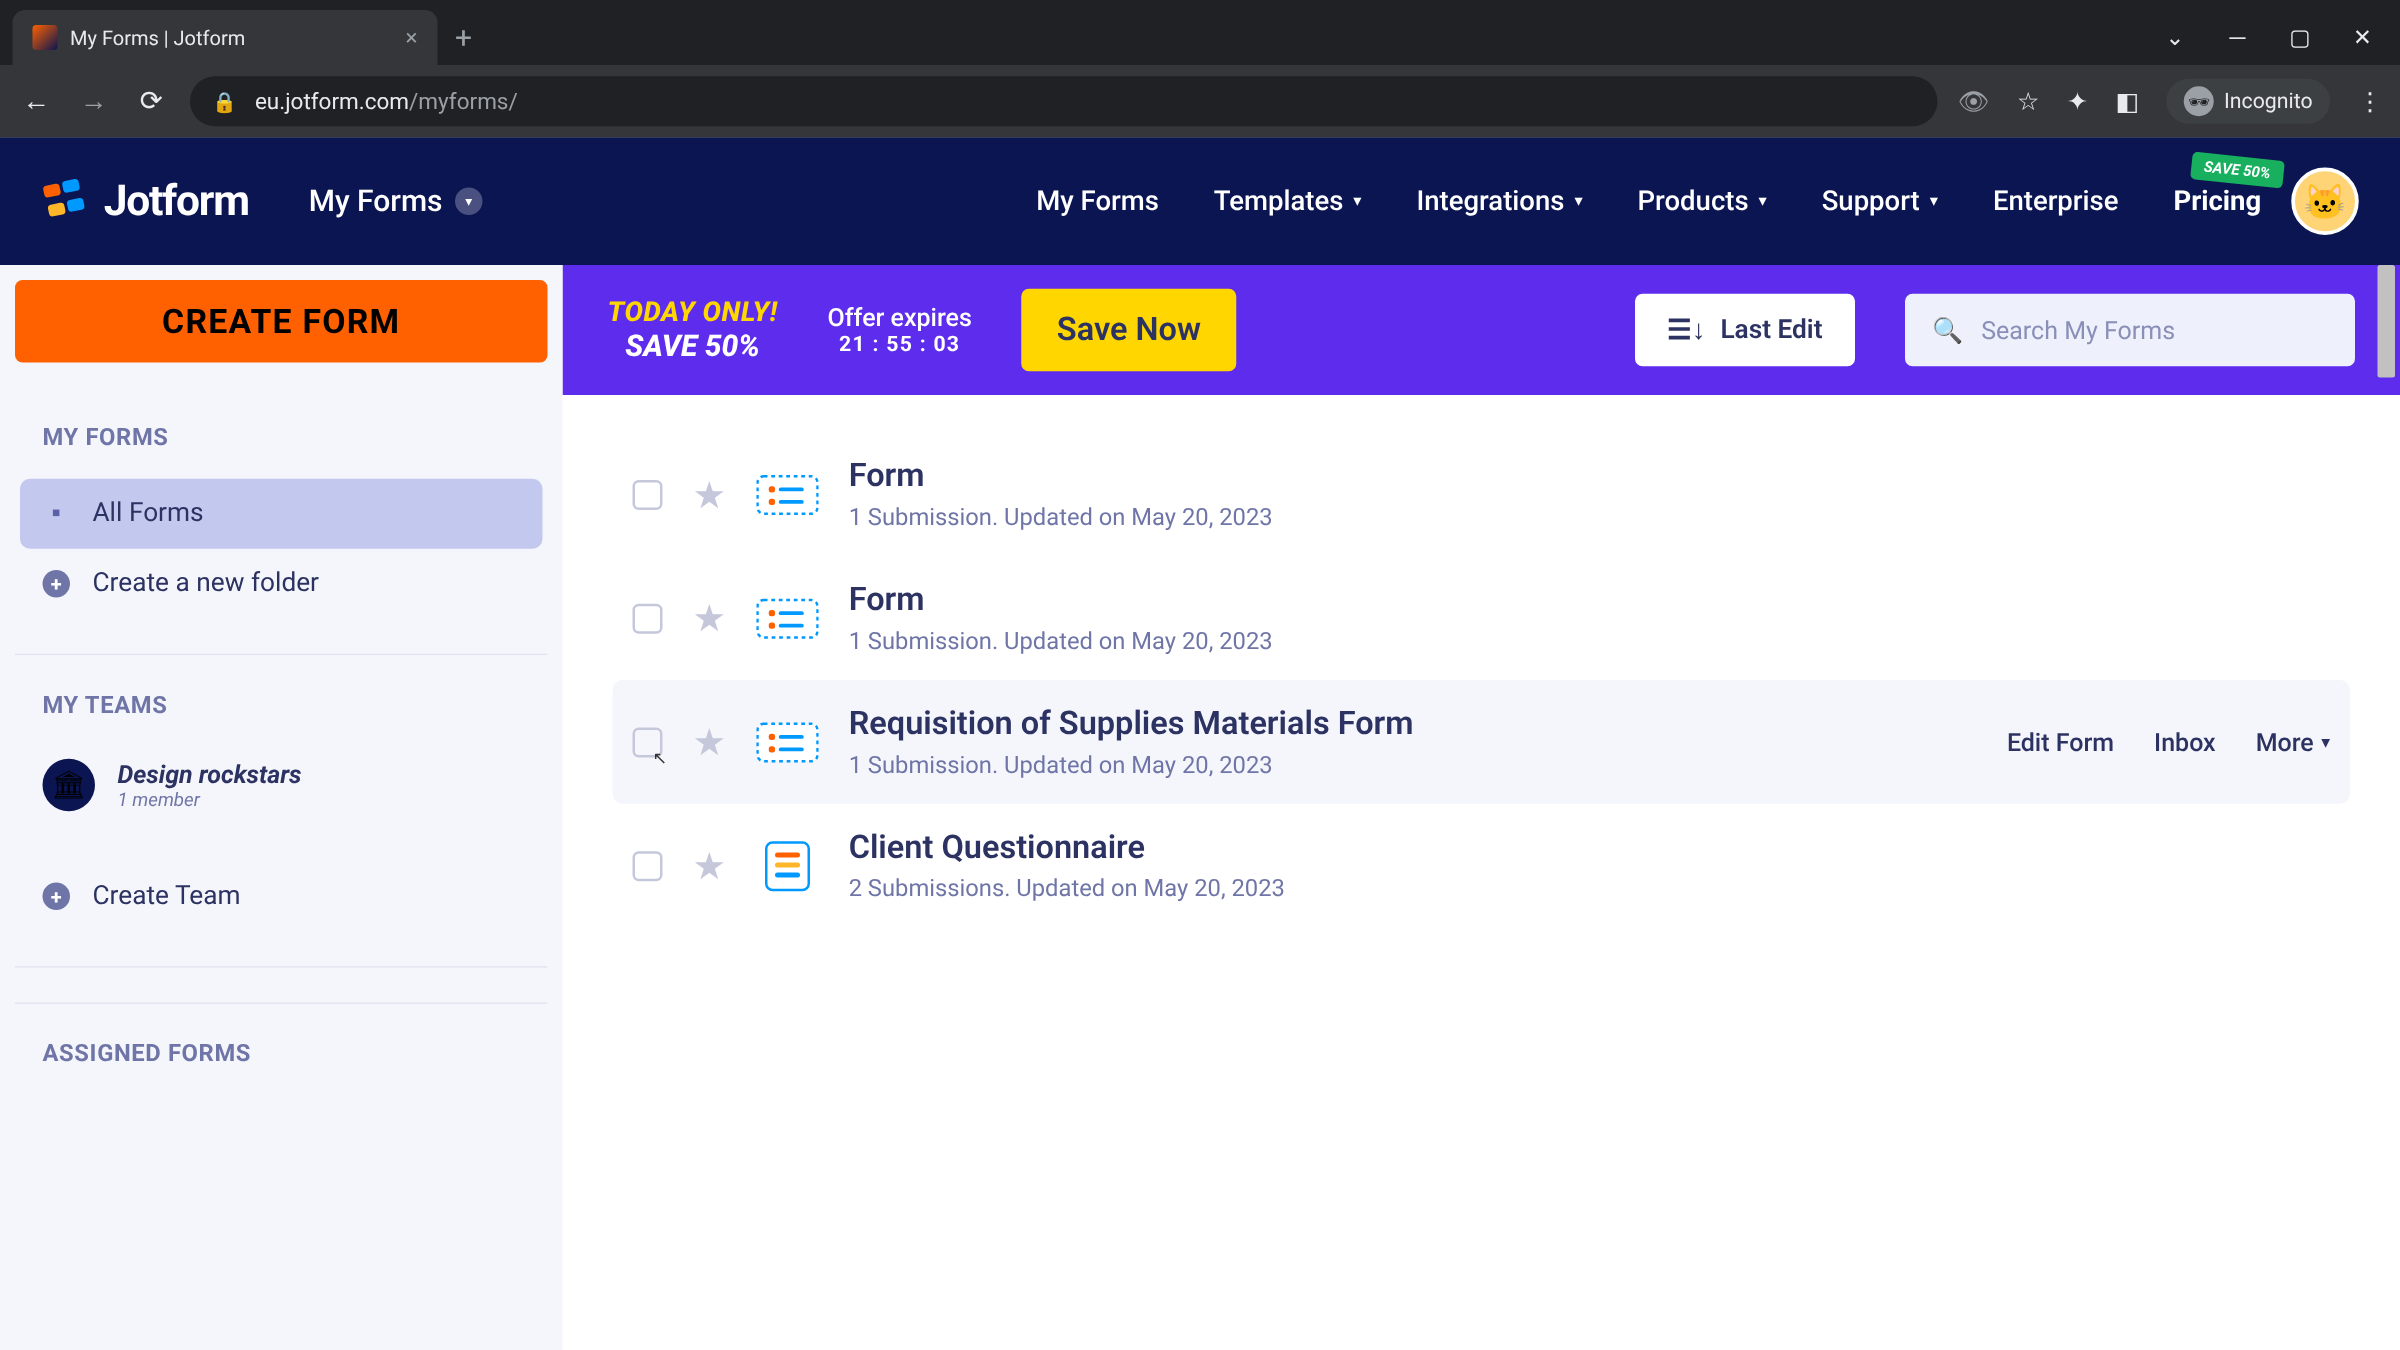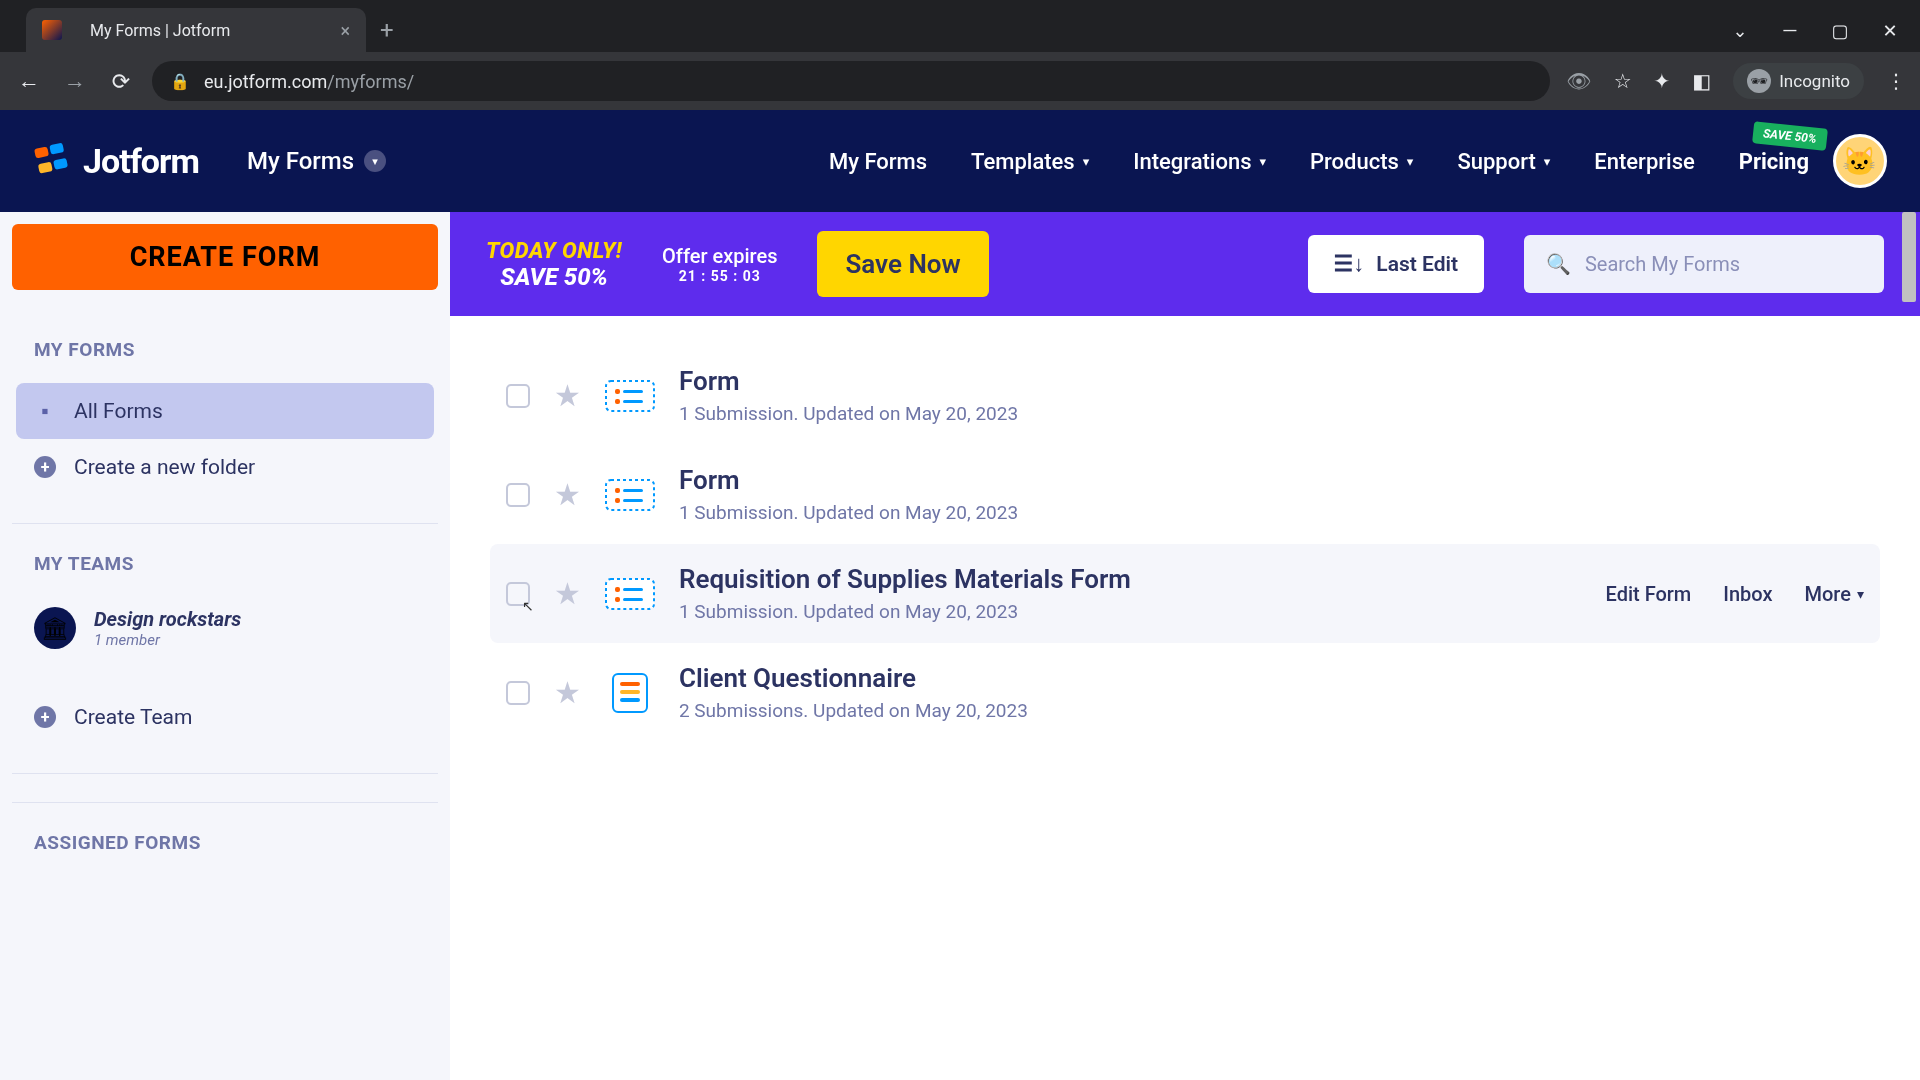--- a/index.html
+++ b/index.html
@@ -1,21 +1,21 @@
 <!DOCTYPE html>
 <html><head>
 <meta charset="utf-8">
 <style>
 * { margin: 0; padding: 0; box-sizing: border-box; font-family: -apple-system, BlinkMacSystemFont, 'Segoe UI', Roboto, sans-serif; }
 body { width: 1920px; height: 1080px; overflow: hidden; background: #fff; }
 
 
 .browser-chrome { background: #202124; height: 110px; }
 .tab-bar { height: 52px; display: flex; align-items: flex-end; padding-left: 10px; }
-.tab { background: #35363a; border-radius: 10px 10px 0 0; height: 44px; display: flex; align-items: center; padding: 0 16px; min-width: 340px; gap: 28px; color: #e8eaed; font-size: 16px; margin-left: 16px; }
+.tab { background: #35363a; border-radius: 10px 10px 0 0; height: 44px; display: flex; align-items: center; padding: 0 16px; min-width: 340px; gap: 10px; color: #e8eaed; font-size: 16px; }
 .tab-favicon { width: 20px; height: 20px; background: linear-gradient(135deg,#ff6100,#0a1551); border-radius: 3px; }
 .tab-close { margin-left: auto; color: #9aa0a6; font-size: 18px; cursor: pointer; }
 .new-tab { color: #9aa0a6; font-size: 24px; padding: 0 14px 8px; cursor: pointer; }
 .win-controls { margin-left: auto; display: flex; gap: 30px; padding: 0 20px 12px; color: #e8eaed; }
 .win-btn { width: 20px; height: 20px; display: flex; align-items: center; justify-content: center; cursor: pointer; font-size: 18px; }
 
 .addr-bar { height: 58px; background: #35363a; display: flex; align-items: center; padding: 0 14px; gap: 16px; }
 .nav-btn { color: #9aa0a6; font-size: 22px; width: 30px; text-align: center; cursor: pointer; }
 .nav-btn.active { color: #e8eaed; }
 .url-box { flex: 1; background: #202124; border-radius: 30px; height: 40px; display: flex; align-items: center; padding: 0 18px; gap: 14px; color: #e8eaed; font-size: 18px; }
@@ -62,21 +62,21 @@
 .team-members { font-size: 15px; color: #6f76a7; }
 
 
 .content { flex: 1; display: flex; flex-direction: column; overflow: hidden; }
 .promo-bar { background: #5e2ced; height: 104px; display: flex; align-items: center; padding: 0 36px; gap: 40px; }
 .promo-text { text-align: center; }
 .promo-line1 { color: #ffd600; font-size: 22px; font-weight: 800; font-style: italic; letter-spacing: 0.5px; }
 .promo-line2 { color: #fff; font-size: 24px; font-weight: 800; font-style: italic; }
 .offer-text { text-align: center; color: #fff; }
 .offer-line1 { font-size: 20px; font-weight: 500; }
-.offer-line2 { font-size: 14px; font-weight: 700; letter-spacing: 1px; }
+.offer-line2 { font-size: 17px; font-weight: 700; letter-spacing: 1px; }
 .save-now-btn { background: #ffd600; color: #2c3362; font-size: 26px; font-weight: 600; border: none; padding: 18px 28px; border-radius: 6px; cursor: pointer; }
 .spacer { flex: 1; }
 .sort-btn { background: #fff; border: none; border-radius: 6px; height: 58px; padding: 0 26px; display: flex; align-items: center; gap: 12px; font-size: 21px; font-weight: 600; color: #2c3362; cursor: pointer; }
 .search-box { background: #eef0fb; border-radius: 6px; height: 58px; width: 360px; display: flex; align-items: center; padding: 0 22px; gap: 14px; }
 .search-box input { border: none; background: transparent; font-size: 20px; color: #2c3362; flex: 1; outline: none; }
 .search-box input::placeholder { color: #8a8fb8; }
 
 
 .form-list { flex: 1; padding: 30px 40px; overflow-y: auto; background: #fff; position: relative; }
 .form-row { display: flex; align-items: center; padding: 20px 16px; border-radius: 8px; gap: 24px; }

